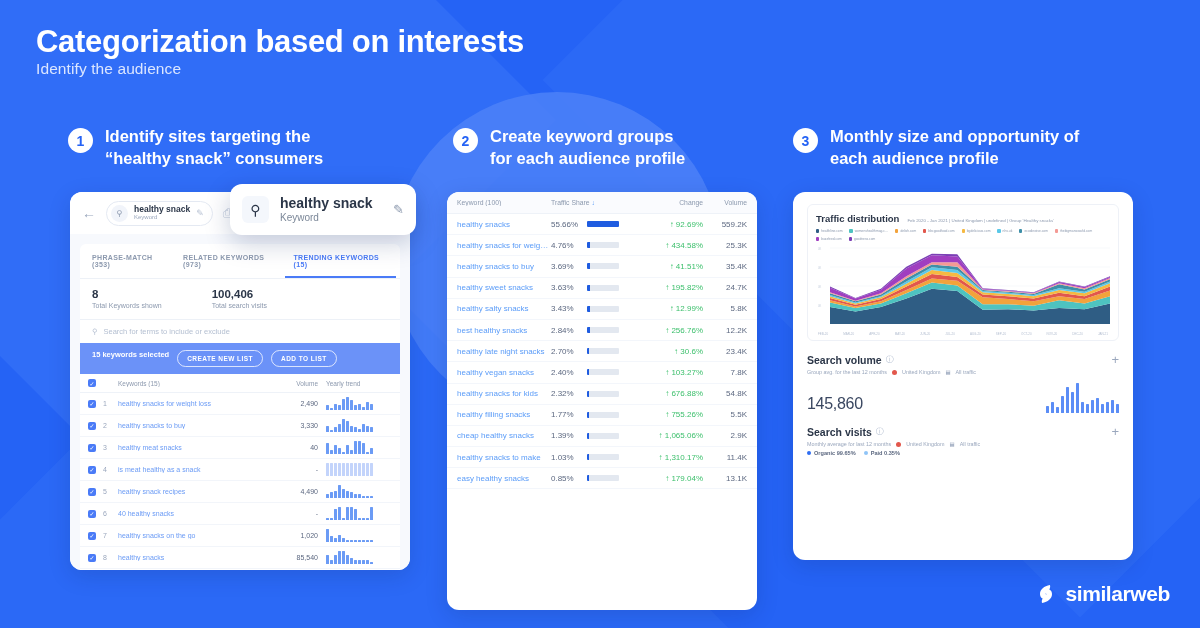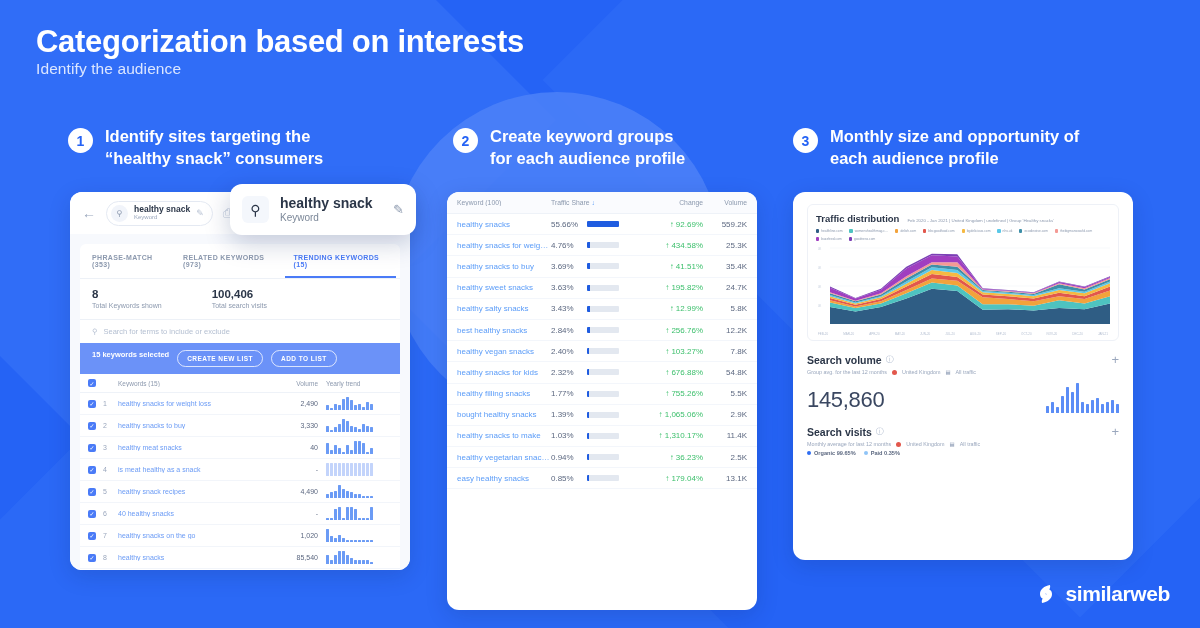--- a/index.html
+++ b/index.html
@@ -202,21 +202,21 @@
   .c3-info { color: #b4bfd1; font-size: 8px; margin-left: 4px; }
   .c3-plus { margin-left: auto; color: #9aa7bd; font-size: 13px; line-height: 1; }
   .c3-meta { display: flex; align-items: center; gap: 5px;
              font-size: 5.4px; color: #9aa7bd; margin-top: 3px; }
   .c3-meta .dotflag { width: 5px; height: 5px; border-radius: 50%; background: #e2574c; }
   .c3-split { display: flex; align-items: center; gap: 8px;
               font-size: 5.6px; font-weight: bold; color: #5c6880; margin-top: 3px; }
   .c3-split span { display: flex; align-items: center; gap: 3px; }
   .c3-split i { width: 4px; height: 4px; border-radius: 50%; display: block; }
   .c3-valrow { display: flex; align-items: flex-end; margin-top: 8px; }
-  .c3-val { font-size: 22px; color: #3a4761; letter-spacing: -.3px; }
+  .c3-val { font-size: 16px; color: #3a4761; letter-spacing: -.3px; }
   .c3-spark { margin-left: auto; display: flex; align-items: flex-end;
               gap: 1.6px; height: 30px; }
   .c3-spark i { width: 3.4px; background: #5b8df6; display: block; border-radius: .6px; }
 
   
   #brand {
     position: absolute; right: 30px; bottom: 22px; z-index: 6;
     display: flex; align-items: center; gap: 7px;
     color: #fff; font-size: 21px; font-weight: bold; letter-spacing: -.4px;
   }
@@ -558,20 +558,29 @@
       <div class="c2-row">
         <div class="k2">best healthy snacks</div>
         <div class="s2">2.84%</div>
         <div class="bar2">
           <span style="width:8%"></span>
         </div>
         <div class="ch2">↑ 256.76%</div>
         <div class="v2">12.2K</div>
       </div>
       <div class="c2-row">
+        <div class="k2">healthy late night snacks</div>
+        <div class="s2">2.70%</div>
+        <div class="bar2">
+          <span style="width:7%"></span>
+        </div>
+        <div class="ch2">↑ 30.6%</div>
+        <div class="v2">23.4K</div>
+      </div>
+      <div class="c2-row">
         <div class="k2">healthy vegan snacks</div>
         <div class="s2">2.40%</div>
         <div class="bar2">
           <span style="width:7%"></span>
         </div>
         <div class="ch2">↑ 103.27%</div>
         <div class="v2">7.8K</div>
       </div>
       <div class="c2-row">
         <div class="k2">healthy snacks for kids</div>
@@ -585,45 +594,36 @@
       <div class="c2-row">
         <div class="k2">healthy filling snacks</div>
         <div class="s2">1.77%</div>
         <div class="bar2">
           <span style="width:6%"></span>
         </div>
         <div class="ch2">↑ 755.26%</div>
         <div class="v2">5.5K</div>
       </div>
       <div class="c2-row">
-        <div class="k2">bought healthy snacks</div>
+        <div class="k2">cheap healthy snacks</div>
         <div class="s2">1.39%</div>
         <div class="bar2">
           <span style="width:6%"></span>
         </div>
         <div class="ch2">↑ 1,065.06%</div>
         <div class="v2">2.9K</div>
       </div>
       <div class="c2-row">
         <div class="k2">healthy snacks to make</div>
         <div class="s2">1.03%</div>
         <div class="bar2">
           <span style="width:5%"></span>
         </div>
         <div class="ch2">↑ 1,310.17%</div>
         <div class="v2">11.4K</div>
-      </div>
-      <div class="c2-row">
-        <div class="k2">healthy vegetarian snac…</div>
-        <div class="s2">0.94%</div>
-        <div class="bar2">
-          <span style="width:5%"></span>
-        </div>
-        <div class="ch2">↑ 36.23%</div>
-        <div class="v2">2.5K</div>
       </div>
       <div class="c2-row">
         <div class="k2">easy healthy snacks</div>
         <div class="s2">0.85%</div>
         <div class="bar2">
           <span style="width:5%"></span>
         </div>
         <div class="ch2">↑ 179.04%</div>
         <div class="v2">13.1K</div>
       </div>

